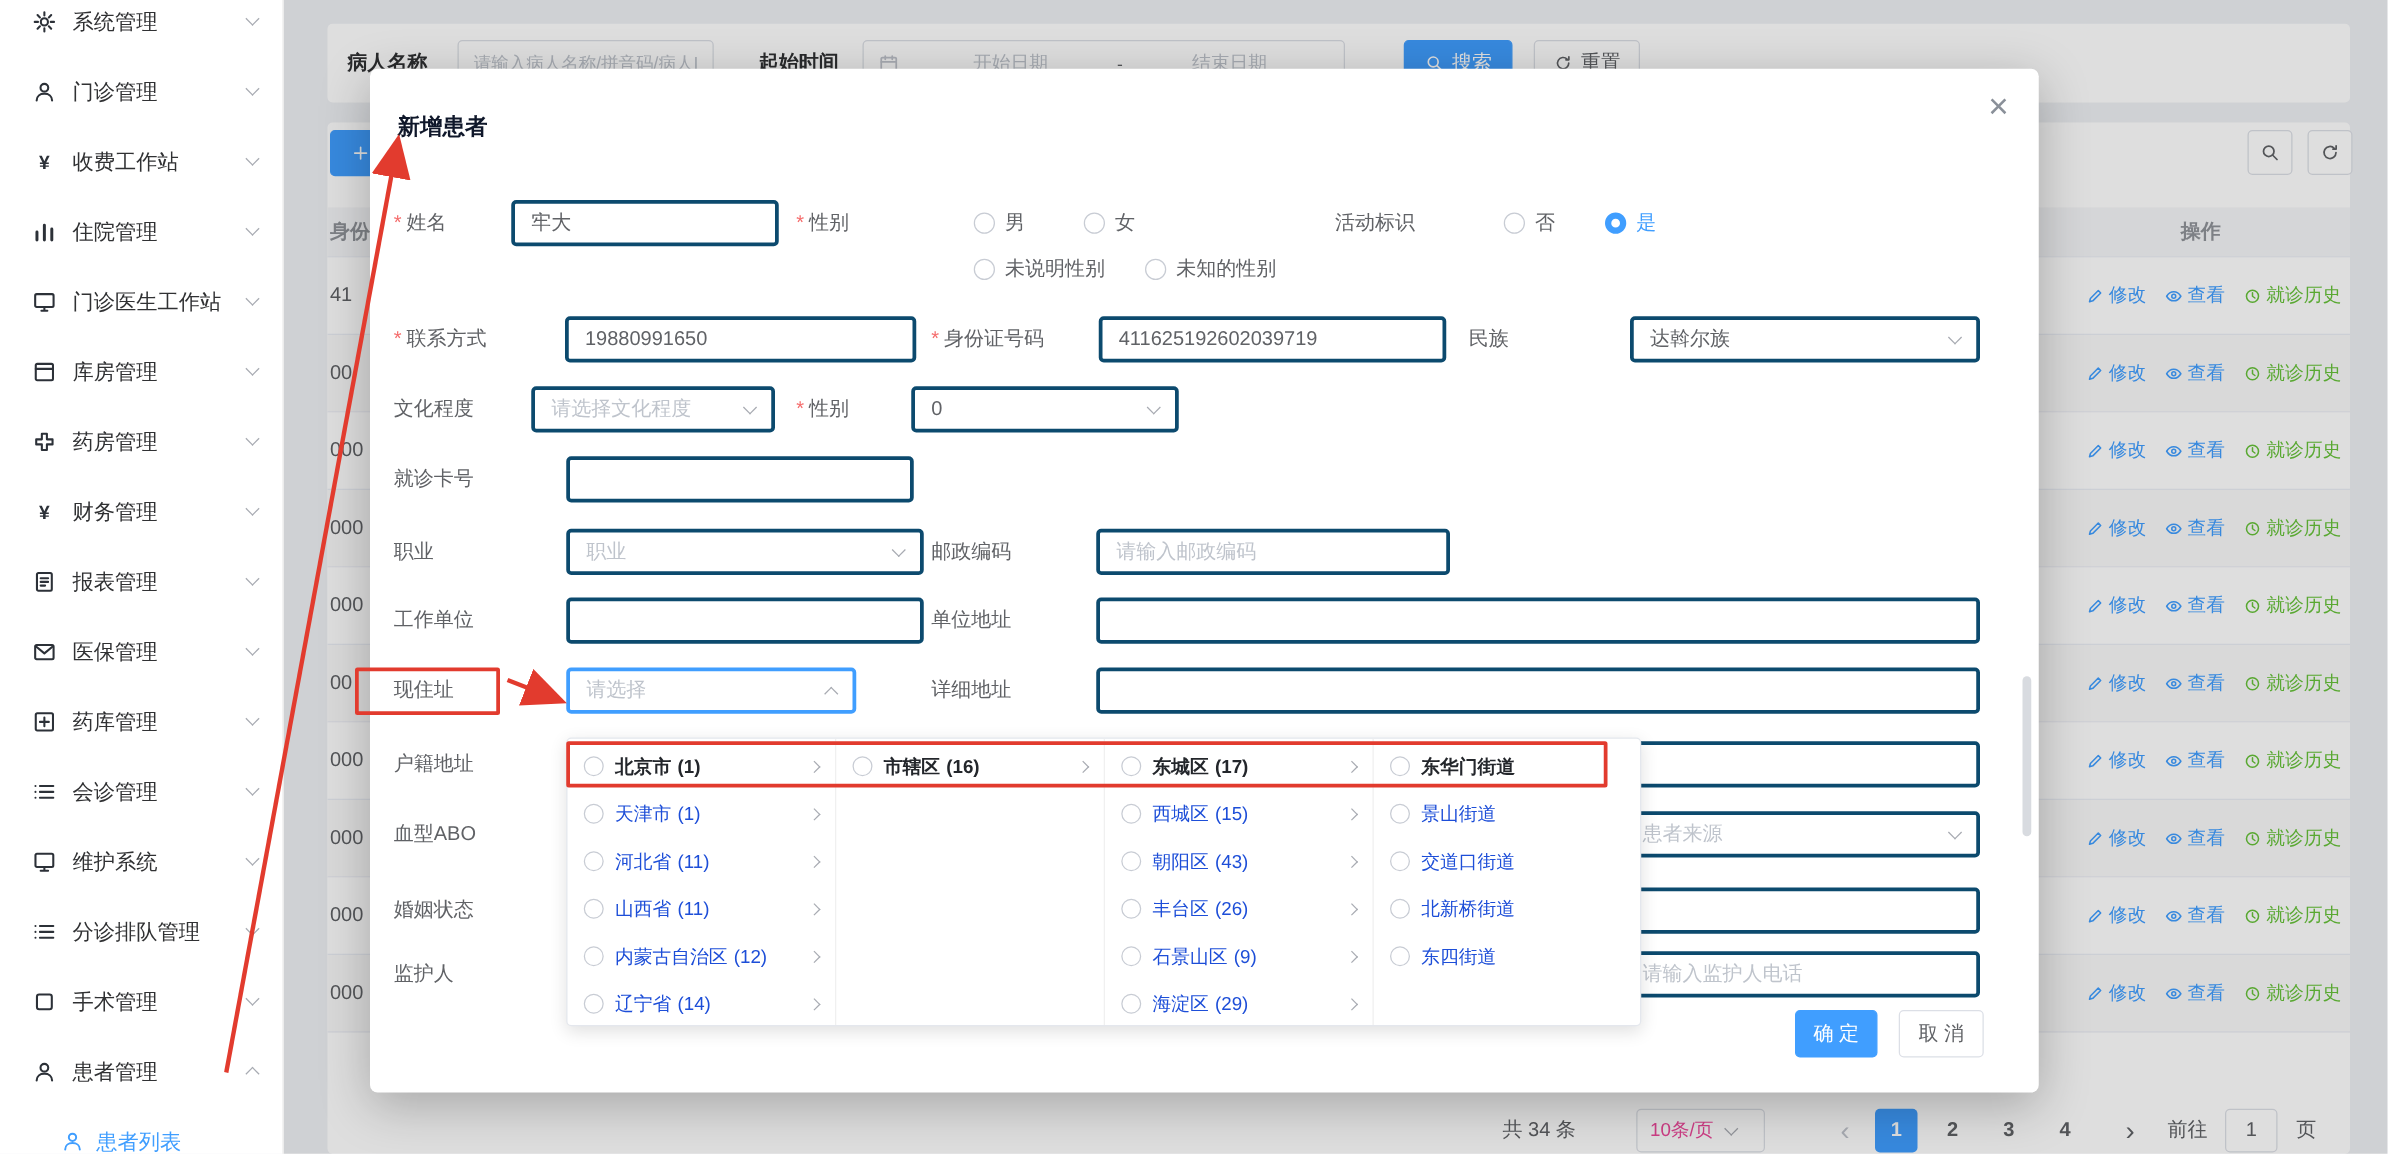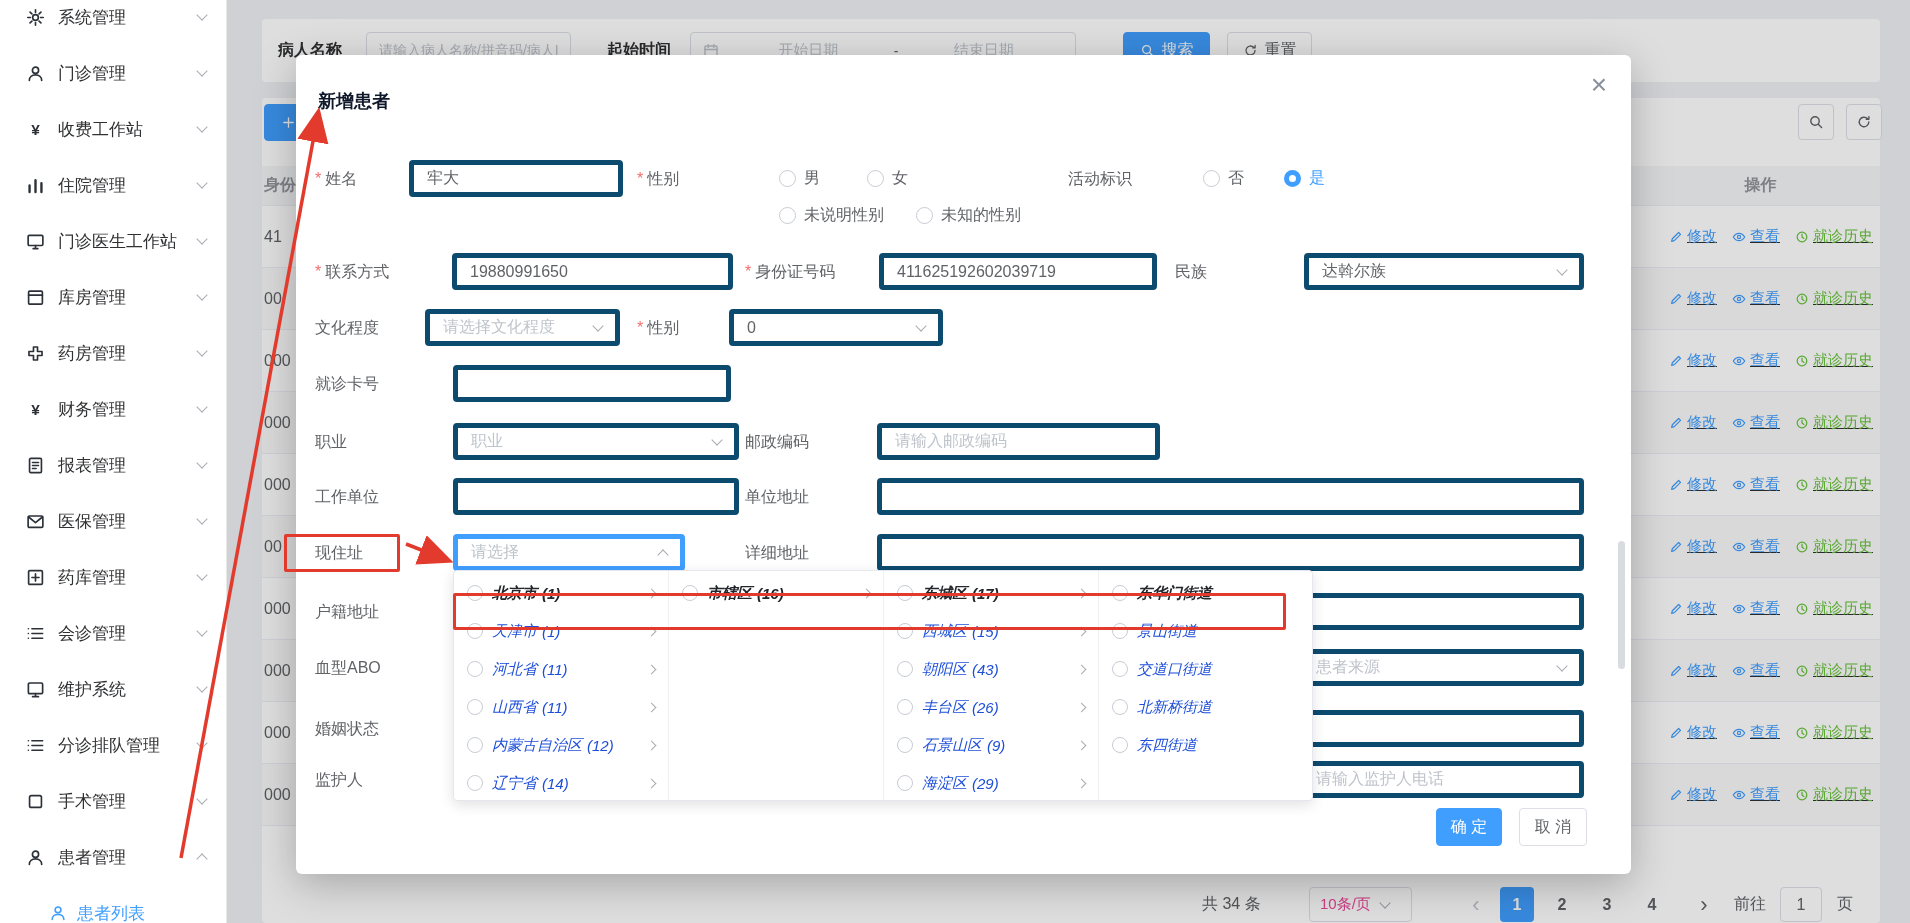--- a/index.html
+++ b/index.html
@@ -57,21 +57,21 @@
 
   .thead { position:absolute; left:0; top:68px; width:100%; height:40px; background:#f5f6f8;
            border-bottom:1px solid #ebeef5; display:flex; align-items:center; color:#909399;
            font-weight:bold; font-size:16px; }
   .th-id { position:absolute; left:2px; }
   .th-actions { position:absolute; left:1407px; width:183px; text-align:center; }
   .trow { position:absolute; left:0; width:100%; height:62px; border-bottom:1px solid #ebeef5;
           display:flex; align-items:center; background:#fff; }
   .trow.striped { background:#fafafa; }
   .tid { position:absolute; left:2px; color:#606266; font-size:16px; }
-  .actions { position:absolute; left:1407px; display:flex; gap:15px; align-items:center;text-decoration:underline; }
+  .actions { position:absolute; left:1407px; display:flex; gap:15px; align-items:center; }
   .alink { display:inline-flex; align-items:center; gap:4px; font-size:15px; cursor:pointer; white-space:nowrap; }
   .alink svg { width:14px; height:14px; }
   .alink.blue { color:#409eff; }
   .alink.green { color:#67c23a; }
 
   .pager { position:absolute; left:0; top:789px; width:100%; height:36px; color:#606266; font-size:16px; }
   .pg { position:absolute; top:0; height:35px; display:flex; align-items:center; }
   .pg-select { border:1px solid #dcdfe6; border-radius:4px; padding:0 10px; gap:10px; color:#ec4899; font-size:15px;margin-left:20px; }
   .pg-num { width:34px; justify-content:center; border-radius:4px; font-weight:bold; color:#606266; cursor:pointer; }
   .pg-num.active { background:#409eff; color:#fff; }
@@ -81,39 +81,39 @@
   
   .mask { position:absolute; left:227px; top:0; right:0; bottom:0; background:rgba(0,0,0,0.13); z-index:50; }
 
   
   .modal { position:absolute; left:296px; top:55px; width:1335px; height:819px; background:#fff;
            border-radius:6px; box-shadow:0 10px 40px rgba(0,0,0,0.25); z-index:100; }
   .m-title { position:absolute; left:22px; top:34px; font-size:18px; font-weight:bold; color:#0f172a; }
   .m-close { position:absolute; right:24px; top:16px; font-size:28px; color:#8a9099; cursor:pointer; line-height:1; }
   .lbl { position:absolute; height:37px; line-height:37px; font-size:16px; color:#606266; white-space:nowrap; }
   .star { color:#f56c6c; margin-right:4px; }
-  .box { position:absolute; height:37px; background:#fff; border:5px solid #0c4a6e; border-radius:4px;
+  .box { position:absolute; height:37px; background:#fff; border:3px solid #0c4a6e; border-radius:4px;
          display:flex; align-items:center; padding:0 13px; font-size:16px; color:#606266; }
   .box .val { white-space:nowrap; overflow:hidden; }
   .box .chv { margin-left:auto; }
   .box.open { border-color:#409eff; }
   .radio-item { position:absolute; height:37px; display:flex; align-items:center; gap:8px;
                 font-size:16px; color:#606266; cursor:pointer; }
   .radio { width:17px; height:17px; border-radius:50%; border:1.5px solid #c8ccd4; background:#fff; flex:none; }
   .radio.on { border:5px solid #409eff; }
   .radio-item.sel { color:#409eff; }
   .m-btn { position:absolute; height:38px; border-radius:4px; display:flex; align-items:center;
            justify-content:center; font-size:16px; cursor:pointer; }
   .m-btn.confirm { left:1140px; top:753px; width:66px; background:#409eff; color:#fff; border:1px solid #409eff; }
   .m-btn.cancel  { left:1223px; top:753px; width:68px; background:#fff; color:#606266; border:1px solid #dcdfe6; }
   .m-scroll { position:absolute; left:1322px; top:486px; width:7px; height:128px; background:#d8dbe0; border-radius:4px; }
 
   
-  .cascader { position:absolute; left:157px; top:515px; width:860px; height:231px; background:#fff;
-              border:1px solid #e4e7ed; border-radius:4px; box-shadow:0 4px 14px rgba(0,0,0,0.12); z-index:10;font-style:italic; }
+  .cascader { position:absolute; left:157px; top:535px; width:860px; height:231px; background:#fff;
+              border:1px solid #e4e7ed; border-radius:4px; box-shadow:0 4px 14px rgba(0,0,0,0.12); z-index:10; }
   .ccol { position:absolute; top:0; bottom:0; width:215px; border-right:1px solid #f0f0f0; padding-top:3px; }
   .ccol.last { border-right:none; }
   .copt { height:38px; display:flex; align-items:center; padding:0 13px; font-size:15px; color:#1d4ed8; cursor:pointer; }
   .cradio { width:16px; height:16px; border-radius:50%; border:1.5px solid #c8ccd4; background:#fff; flex:none; margin-right:9px; }
   .ctext { white-space:nowrap; }
   .ccount { margin-left:5px; white-space:nowrap; }
   .copt .chv { margin-left:auto; width:7px; height:7px; }
   .copt.sel { color:#23262b; font-weight:bold; }
 
   

